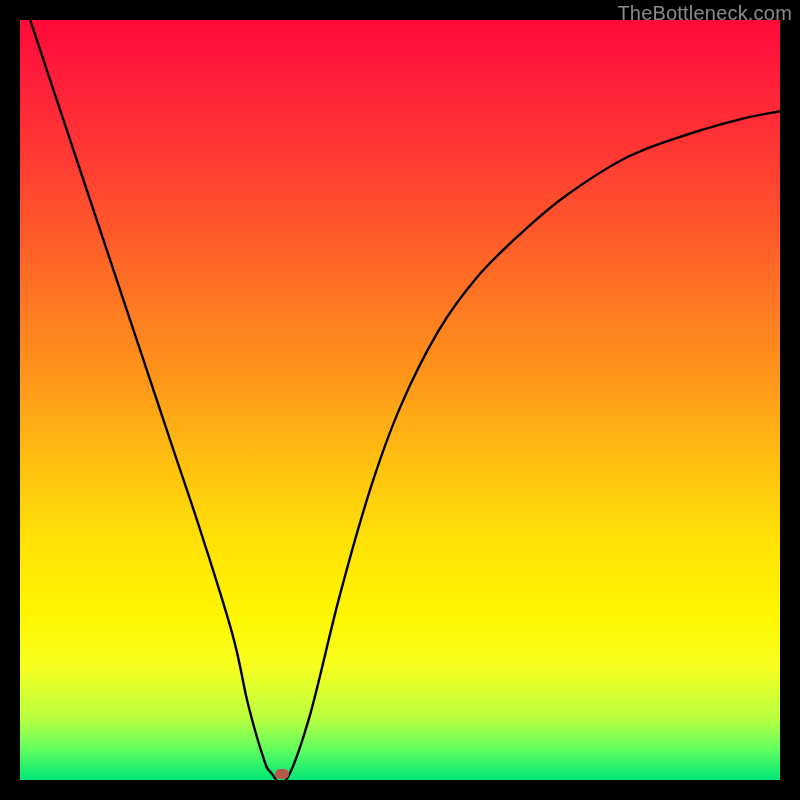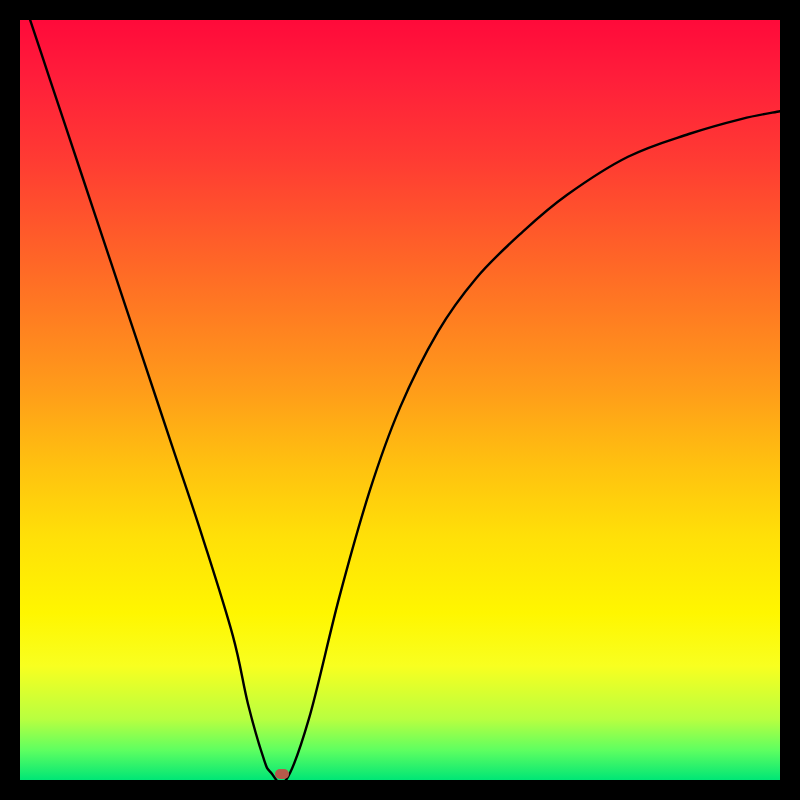--- a/index.html
+++ b/index.html
@@ -76,13 +76,14 @@
 </head>
 <body>
 
 <div class="frame">
   <div class="plot-area">
     <svg class="curve" viewBox="0 0 760 760">
       <path id="curvePath" class="curve-path" d="M 0.0 -30.4 C 5.5 -14.0, 19.5 28.0, 30.4 60.8 C 41.3 93.6, 49.9 119.2, 60.8 152.0 C 71.7 184.8, 80.3 210.4, 91.2 243.2 C 102.1 276.0, 110.7 301.6, 121.6 334.4 C 132.5 367.2, 141.1 392.8, 152.0 425.6 C 162.9 458.4, 171.5 482.6, 182.4 516.8 C 193.3 551.0, 204.6 585.5, 212.8 615.6 C 221.0 645.7, 222.5 662.1, 228.0 684.0 C 233.5 705.9, 239.1 724.9, 243.2 737.2 C 247.3 749.5, 246.7 748.3, 250.8 752.4 C 254.9 756.5, 259.2 769.6, 266.0 760.0 C 272.8 750.4, 279.2 732.0, 288.8 699.2 C 298.4 666.4, 308.3 618.6, 319.2 577.6 C 330.1 536.6, 338.7 505.4, 349.6 471.2 C 360.5 437.0, 367.7 416.3, 380.0 387.6 C 392.3 358.9, 404.3 334.9, 418.0 311.6 C 431.7 288.3, 441.0 276.2, 456.0 258.4 C 471.0 240.6, 485.2 227.8, 501.6 212.8 C 518.0 197.8, 528.0 188.5, 547.2 174.8 C 566.4 161.1, 586.1 147.7, 608.0 136.8 C 629.9 125.9, 648.3 120.8, 668.8 114.0 C 689.3 107.2, 705.6 102.9, 722.0 98.8 C 738.4 94.7, 753.2 92.6, 760.0 91.2"></path>
     </svg>
     <div id="marker" class="marker" style="left: 262.2px; top: 753.92px; background: rgb(181, 90, 74);"></div>
   </div>
+  <div class="watermark">TheBottleneck.com</div>
 </div>
 
 </body></html>

